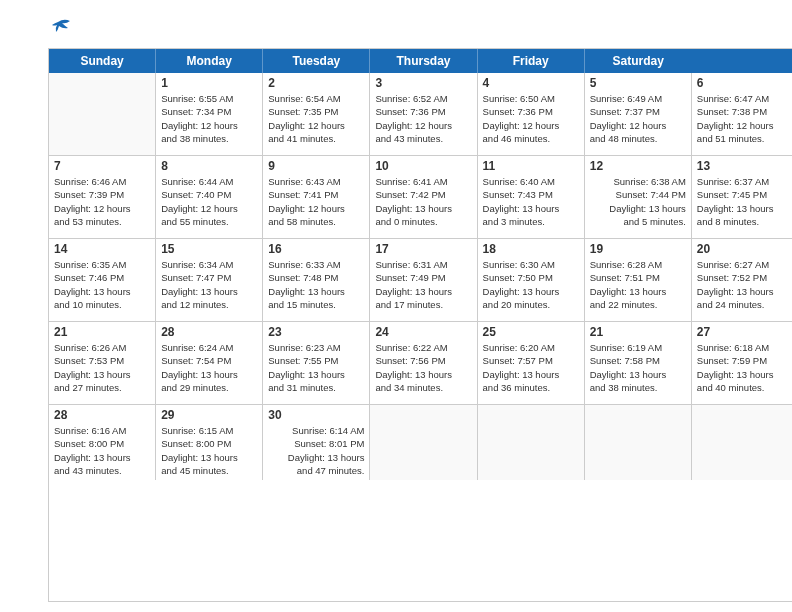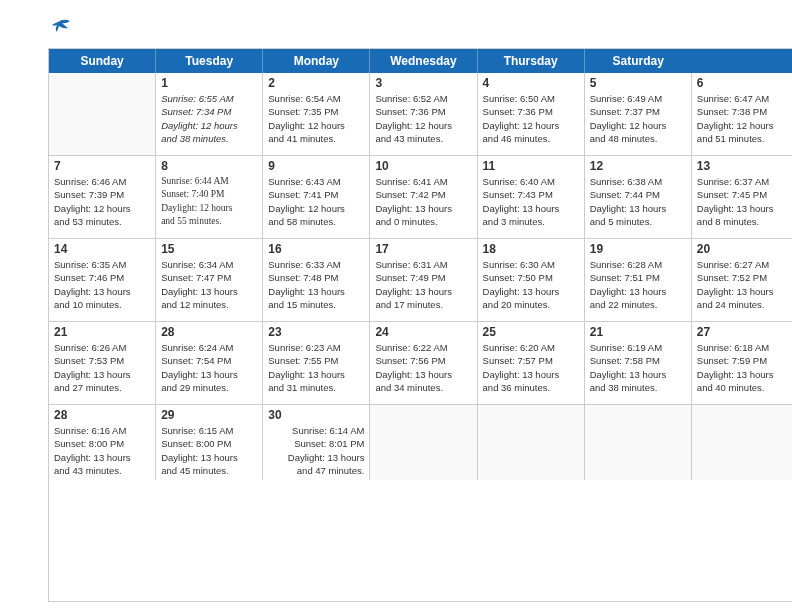--- a/index.html
+++ b/index.html
@@ -128,32 +128,32 @@
     </div>
     <div class="title-block">
       <div class="title-month"></div>
       <div class="title-location"></div>
     </div>
   </div>
 
   <div class="calendar">
     <div class="cal-header" id="cal-header-row">
         <div class="cal-header-cell">Sunday</div>
+        <div class="cal-header-cell">Monday</div>
         <div class="cal-header-cell">Tuesday</div>
-        <div class="cal-header-cell">Monday</div>
-        <div class="cal-header-cell">Wednesday</div>
         <div class="cal-header-cell">Thursday</div>
+        <div class="cal-header-cell">Friday</div>
         <div class="cal-header-cell">Saturday</div>
       </div>
     <div class="cal-body" id="cal-body">
         <div class="cal-row">
           <div class="cal-cell empty"></div>
           <div class="cal-cell">
             <span class="day-num">1</span>
-            <div class="day-info" style="white-space: pre-line; font-style: italic;">Sunrise: 6:55 AM
+            <div class="day-info" style="white-space: pre-line;">Sunrise: 6:55 AM
 Sunset: 7:34 PM
 Daylight: 12 hours
 and 38 minutes.</div>
           </div>
           <div class="cal-cell">
             <span class="day-num">2</span>
             <div class="day-info" style="white-space: pre-line;">Sunrise: 6:54 AM
 Sunset: 7:35 PM
 Daylight: 12 hours
 and 41 minutes.</div>
@@ -190,21 +190,21 @@
         <div class="cal-row">
           <div class="cal-cell">
             <span class="day-num">7</span>
             <div class="day-info" style="white-space: pre-line;">Sunrise: 6:46 AM
 Sunset: 7:39 PM
 Daylight: 12 hours
 and 53 minutes.</div>
           </div>
           <div class="cal-cell">
             <span class="day-num">8</span>
-            <div class="day-info" style="white-space: pre-line; font-family: Liberation Serif, serif;">Sunrise: 6:44 AM
+            <div class="day-info" style="white-space: pre-line;">Sunrise: 6:44 AM
 Sunset: 7:40 PM
 Daylight: 12 hours
 and 55 minutes.</div>
           </div>
           <div class="cal-cell">
             <span class="day-num">9</span>
             <div class="day-info" style="white-space: pre-line;">Sunrise: 6:43 AM
 Sunset: 7:41 PM
 Daylight: 12 hours
 and 58 minutes.</div>
@@ -218,21 +218,21 @@
           </div>
           <div class="cal-cell">
             <span class="day-num">11</span>
             <div class="day-info" style="white-space: pre-line;">Sunrise: 6:40 AM
 Sunset: 7:43 PM
 Daylight: 13 hours
 and 3 minutes.</div>
           </div>
           <div class="cal-cell">
             <span class="day-num">12</span>
-            <div class="day-info" style="white-space: pre-line;">Sunrise: 6:38 AM
+            <div class="day-info" style="white-space: pre-line; text-align: right;">Sunrise: 6:38 AM
 Sunset: 7:44 PM
 Daylight: 13 hours
 and 5 minutes.</div>
           </div>
           <div class="cal-cell">
             <span class="day-num">13</span>
             <div class="day-info" style="white-space: pre-line;">Sunrise: 6:37 AM
 Sunset: 7:45 PM
 Daylight: 13 hours
 and 8 minutes.</div>

